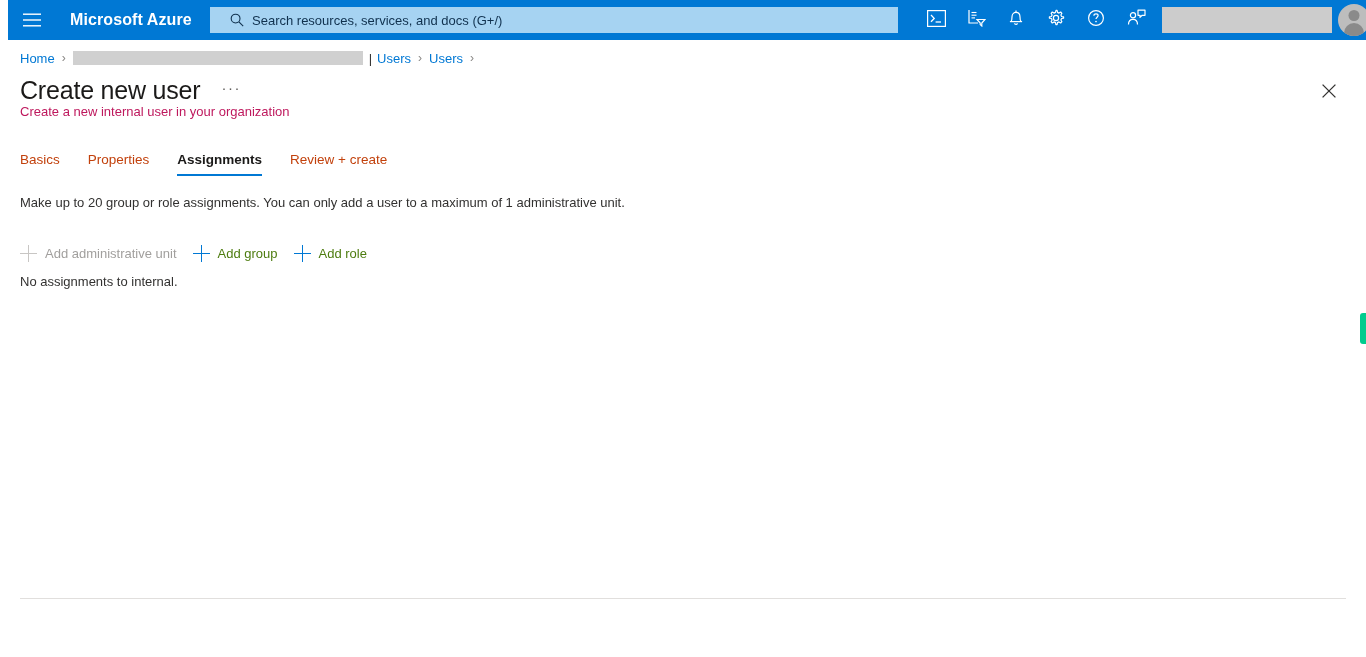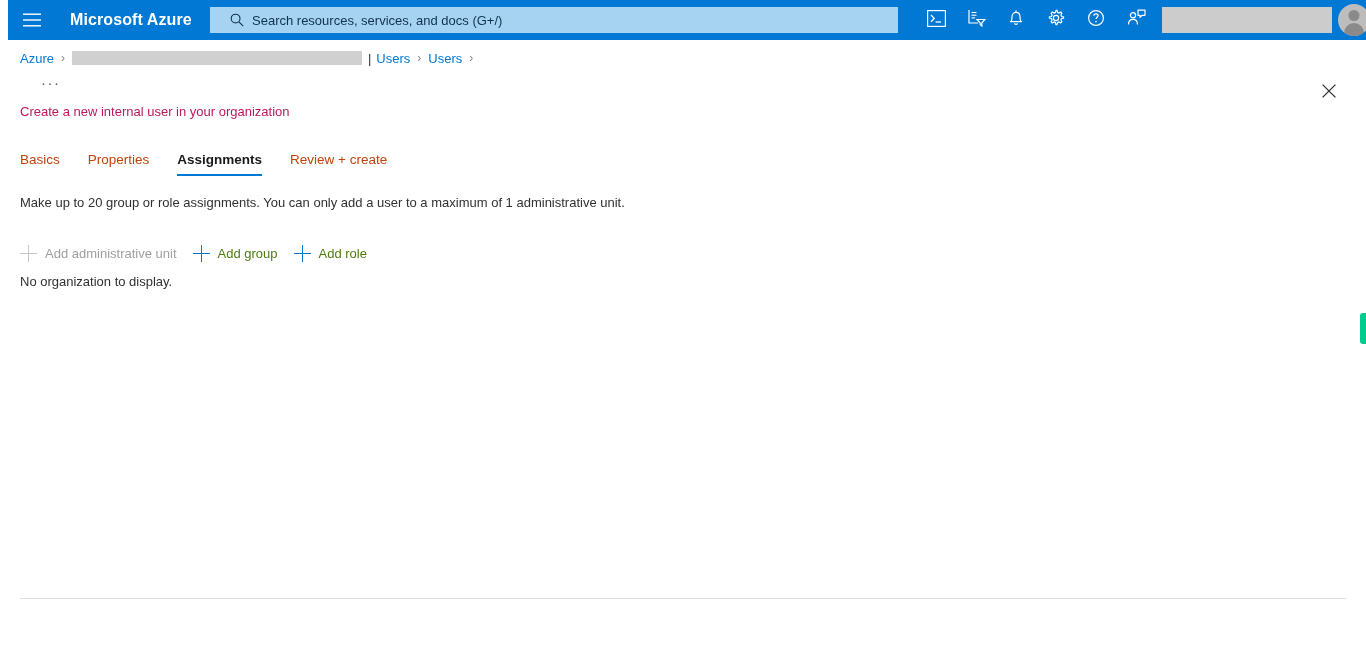--- a/index.html
+++ b/index.html
@@ -319,31 +319,32 @@
           <path d="M11 1.2 L18 1.2 L18 6.3 L15.2 6.3 L13 8.3 L13 6.3 L11 6.3 Z" fill="none" stroke="#ffffff" stroke-width="1.2" stroke-linejoin="round"></path>
         </svg>
       </span>
     </div>
     <div class="redactbox"></div>
     <div class="avatar"></div>
   </div>
 </div>
 
 <div class="breadcrumb">
-  <span class="bc-link">Azure</span>
+  <span class="bc-link">Home</span>
   <span class="bc-sep">›</span>
   <span class="bc-redact"></span>
   <span class="bc-pipe">|</span>
   <span class="bc-link">Users</span>
   <span class="bc-sep">›</span>
   <span class="bc-link">Users</span>
   <span class="bc-sep">›</span>
 </div>
 
 <div class="title-row">
+  <div class="page-title">Create new user</div>
   <div class="title-ellipsis">···</div>
 </div>
 <div class="subtitle">Create a new internal user in your organization</div>
 
 <div class="close-x">
   <span>
     <svg width="14" height="14" viewBox="0 0 14 14">
       <line x1="0.6" y1="0.6" x2="13.4" y2="13.4" stroke="#323130" stroke-width="1.3"></line>
       <line x1="13.4" y1="0.6" x2="0.6" y2="13.4" stroke="#323130" stroke-width="1.3"></line>
     </svg>
@@ -367,21 +368,21 @@
   <div class="cmd">
     <span class="plus"></span>
     <span>Add group</span>
   </div>
   <div class="cmd">
     <span class="plus"></span>
     <span>Add role</span>
   </div>
 </div>
 
-<div class="empty-msg">No organization to display.</div>
+<div class="empty-msg">No assignments to internal.</div>
 
 <div class="green-edge"></div>
 
 <div class="footer-divider"></div>
 <div class="footer">
   
 
   
 
   

